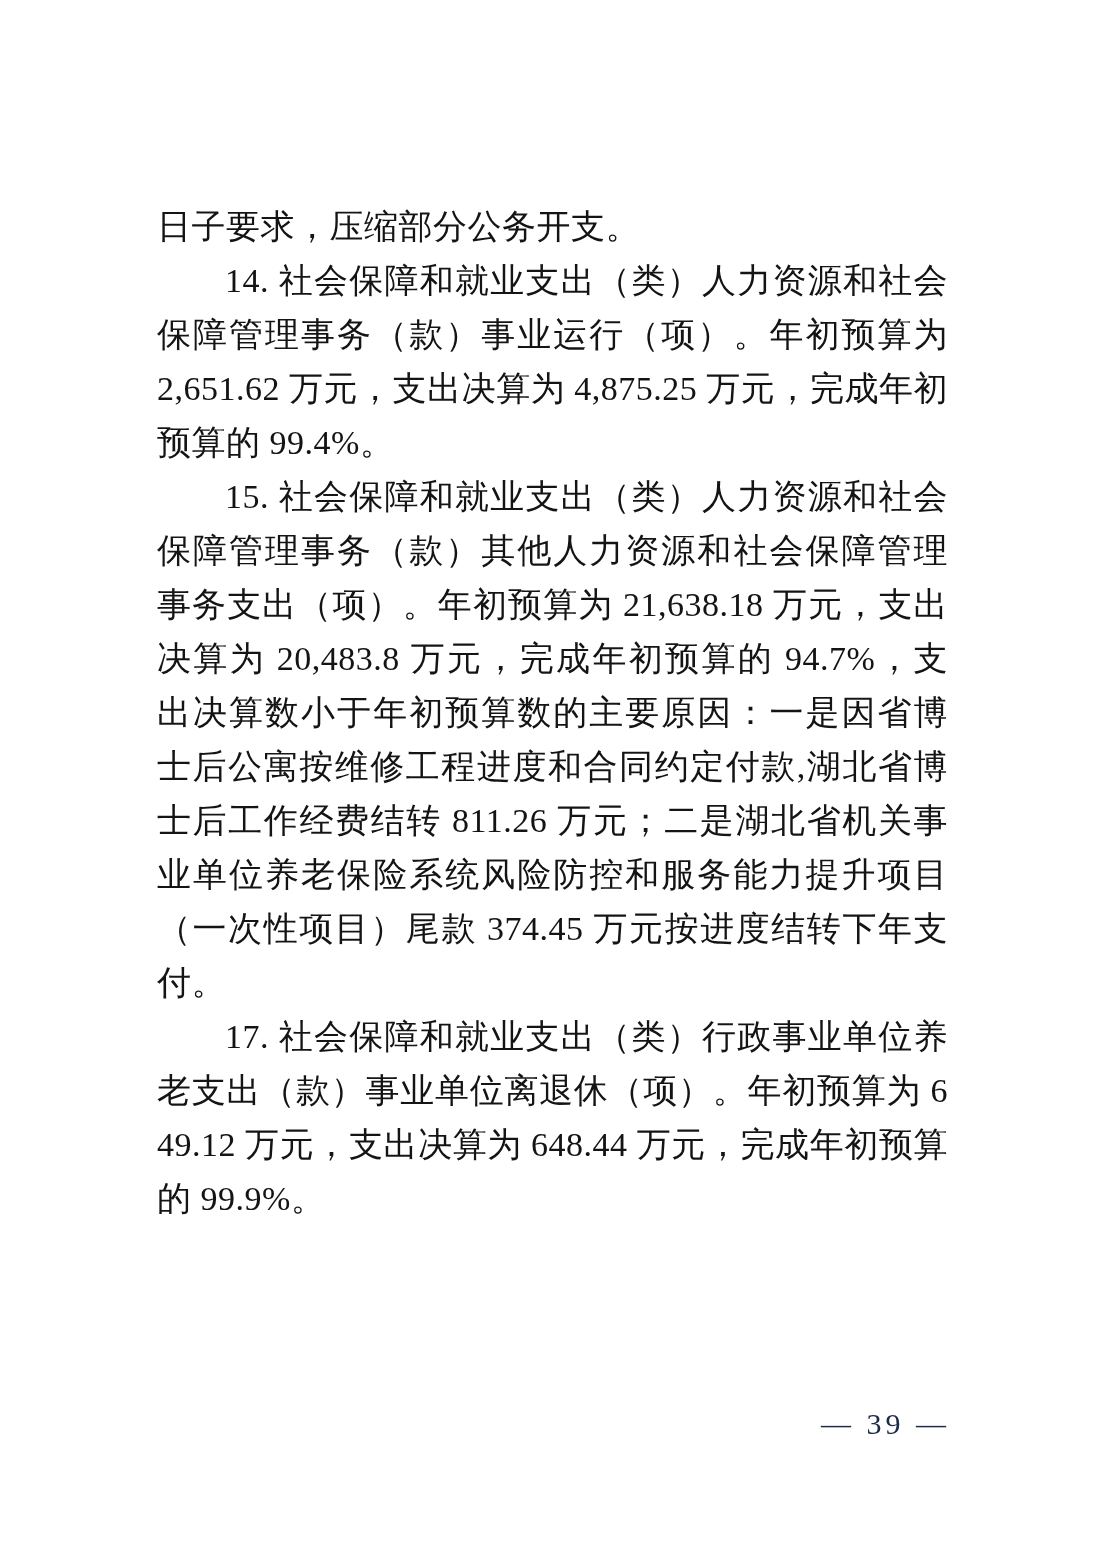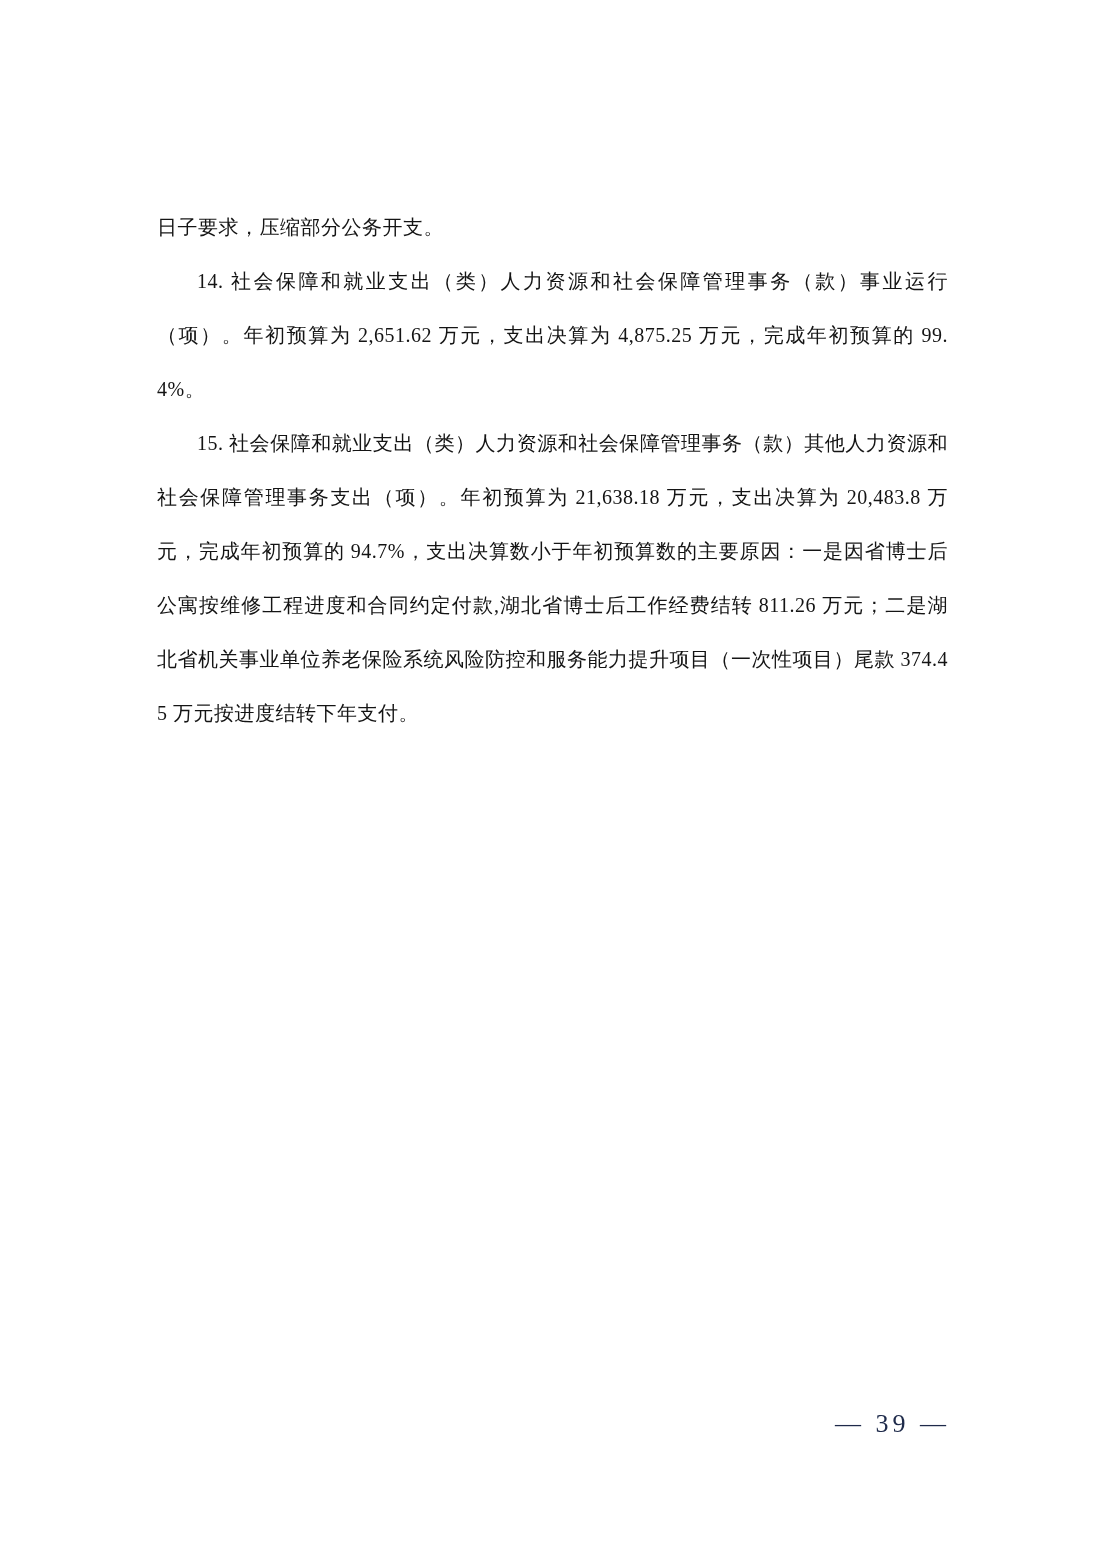--- a/index.html
+++ b/index.html
@@ -18,50 +18,51 @@
     position: absolute;
     inset: 0;
     background: #ffffff;
   }
   .content {
     position: absolute;
     left: 157px;
     top: 200px;
     width: 791px;
     color: #141414;
-    font-size: 20px;
+    font-size: 34px;
     line-height: 54px;
     text-align: justify;
     text-justify: inter-character;
   }
   .para {
     margin: 0;
     padding: 0;
     text-indent: 2em;
     letter-spacing: 0.5px;
     word-break: break-all;
   }
   .para.no-indent {
     text-indent: 0;
   }
   .page-footer {
     position: absolute;
     top: 1402px;
     right: 152px;
     color: #1e2a4a;
-    font-size: 26px;
+    font-size: 30px;
     line-height: 44px;
     letter-spacing: 4px;
     white-space: nowrap;
   }
 </style>
 </head>
 <body>
 
 <div class="page">
   <div class="content">
     <p class="para no-indent">日子要求，压缩部分公务开支。</p>
     <p class="para">14. 社会保障和就业支出（类）人力资源和社会保障管理事务（款）事业运行（项）。年初预算为 2,651.62 万元，支出决算为 4,875.25 万元，完成年初预算的 99.4%。</p>
     <p class="para">15. 社会保障和就业支出（类）人力资源和社会保障管理事务（款）其他人力资源和社会保障管理事务支出（项）。年初预算为 21,638.18 万元，支出决算为 20,483.8 万元，完成年初预算的 94.7%，支出决算数小于年初预算数的主要原因：一是因省博士后公寓按维修工程进度和合同约定付款,湖北省博士后工作经费结转 811.26 万元；二是湖北省机关事业单位养老保险系统风险防控和服务能力提升项目（一次性项目）尾款 374.45 万元按进度结转下年支付。</p>
+    <p class="para">17. 社会保障和就业支出（类）行政事业单位养老支出（款）事业单位离退休（项）。年初预算为 649.12 万元，支出决算为 648.44 万元，完成年初预算的 99.9%。</p>
   </div>
 
   <div class="page-footer">— 39 —</div>
 </div>
 
 </body></html>

